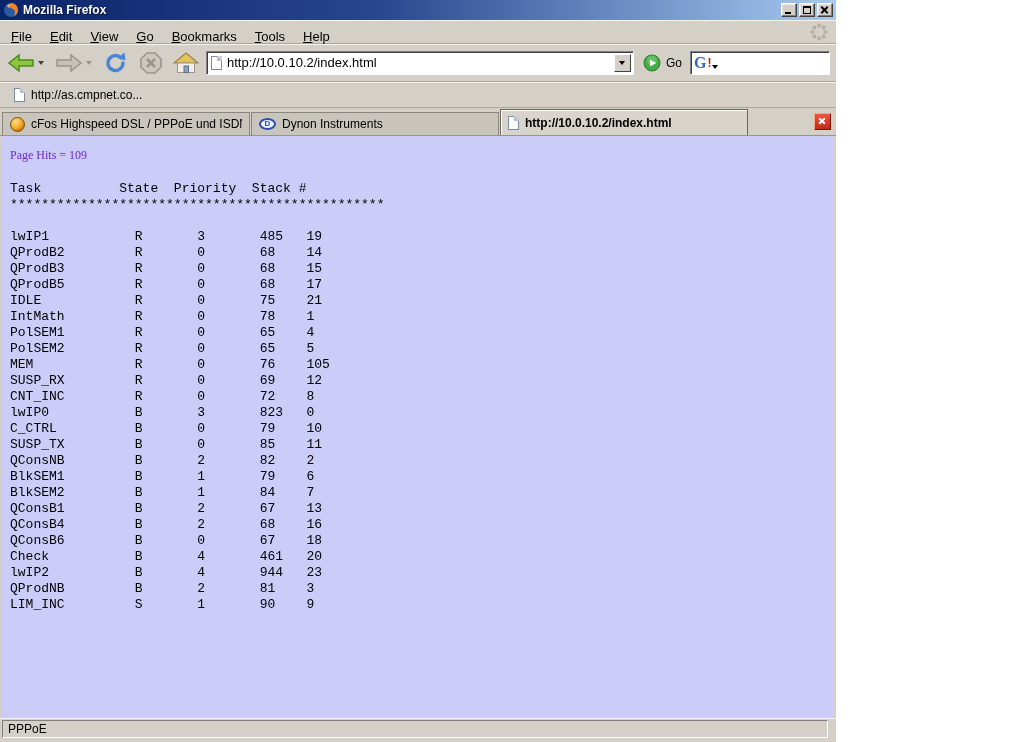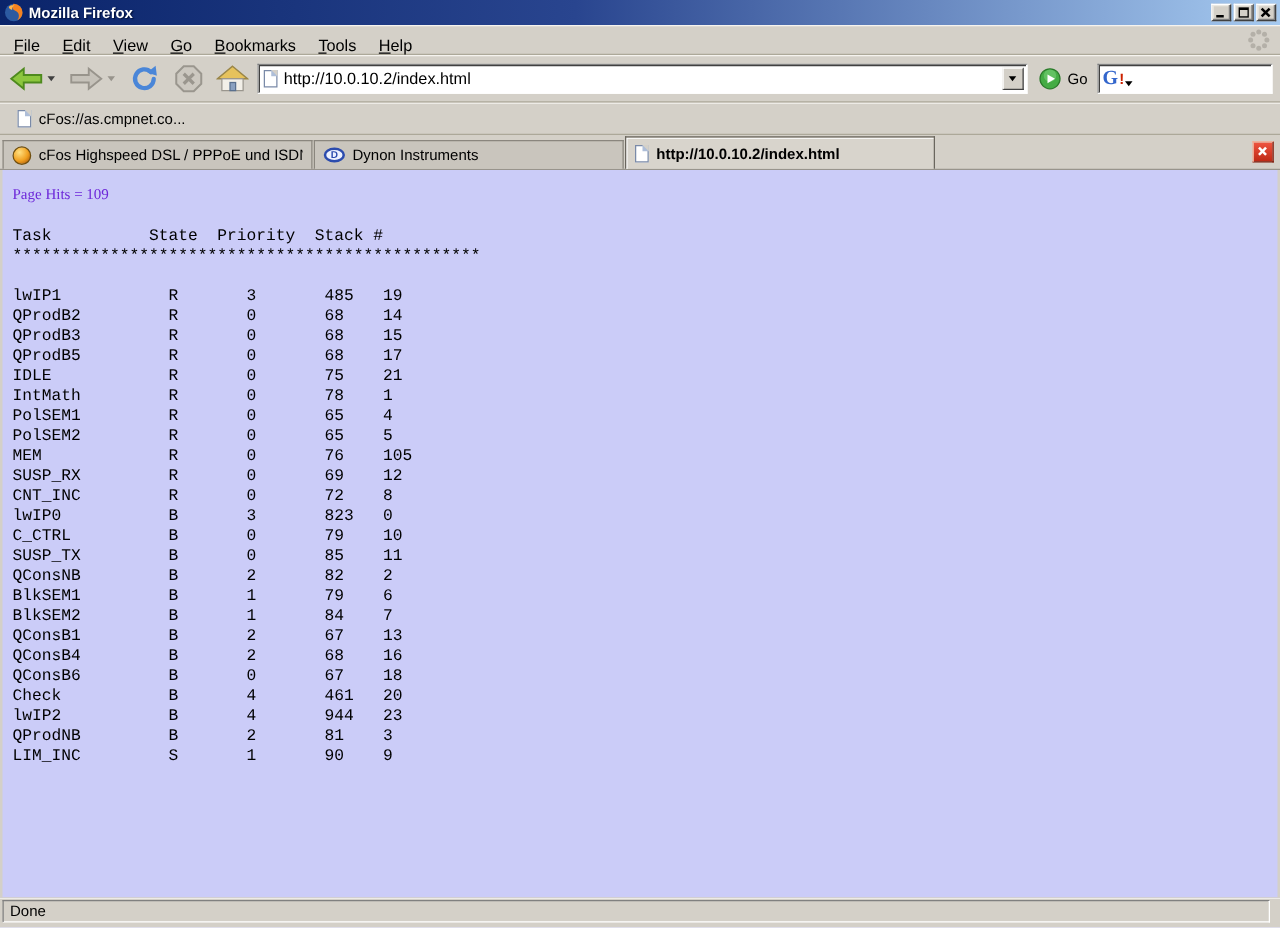--- a/index.html
+++ b/index.html
@@ -1,19 +1,19 @@
 <!DOCTYPE html>
 <html><head>
 <meta charset="utf-8">
 <style>
   * { box-sizing: border-box; margin: 0; padding: 0; }
   html,body { width:1024px; height:742px; }
   body { font-family:"Liberation Sans",sans-serif; }
 
-  .window { width:1024px; height:742px; display:flex; flex-direction:column;
+  .window { width:836px; height:742px; display:flex; flex-direction:column;
             background:#d4d0c8; position:relative; overflow:hidden; }
 
   
   .titlebar { height:20px; flex:0 0 20px;
     background:linear-gradient(90deg,#0a246a 0%,#29458f 45%,#a6caf0 100%);
     display:flex; align-items:center; padding:0 3px; }
   .ff-icon { width:16px; height:16px; margin-right:4px; flex:0 0 16px; }
   .title-text { color:#fff; font-weight:bold; font-size:12px; flex:1;
     text-shadow:1px 1px 1px #00103a; }
   .winbtn { width:16px; height:14px; background:#d4d0c8; margin-left:2px;
@@ -224,21 +224,21 @@
       <span class="g-logo">G</span>
         <span class="g-accent">!</span>
       <div class="g-caret"></div>
       <input class="search-input" type="text" value="" style="">
     </div>
   </div>
 
   <div class="bookmarksbar">
       <div class="bookmark-item">
         <span class="icon-page"></span>
-        <span>cFos://as.cmpnet.co...</span>
+        <span>http://as.cmpnet.co...</span>
       </div>
     </div>
 
   <div class="tabbar">
     <span style="display:flex; align-items:flex-end;">
         <div class="tab">
           <span class="icon-cfos"></span>
           <span class="tablabel">cFos Highspeed DSL / PPPoE und ISDN CAP...</span>
         </div>
         <div class="tab">
@@ -281,16 +281,16 @@
 QConsB1         B       2       67    13
 QConsB4         B       2       68    16
 QConsB6         B       0       67    18
 Check           B       4       461   20
 lwIP2           B       4       944   23
 QProdNB         B       2       81    3
 LIM_INC         S       1       90    9</pre>
   </div>
 
   <div class="statusbar">
-    <div class="status-panel">Done</div>
+    <div class="status-panel">PPPoE</div>
   </div>
 
 </div>
 
 </body></html>

